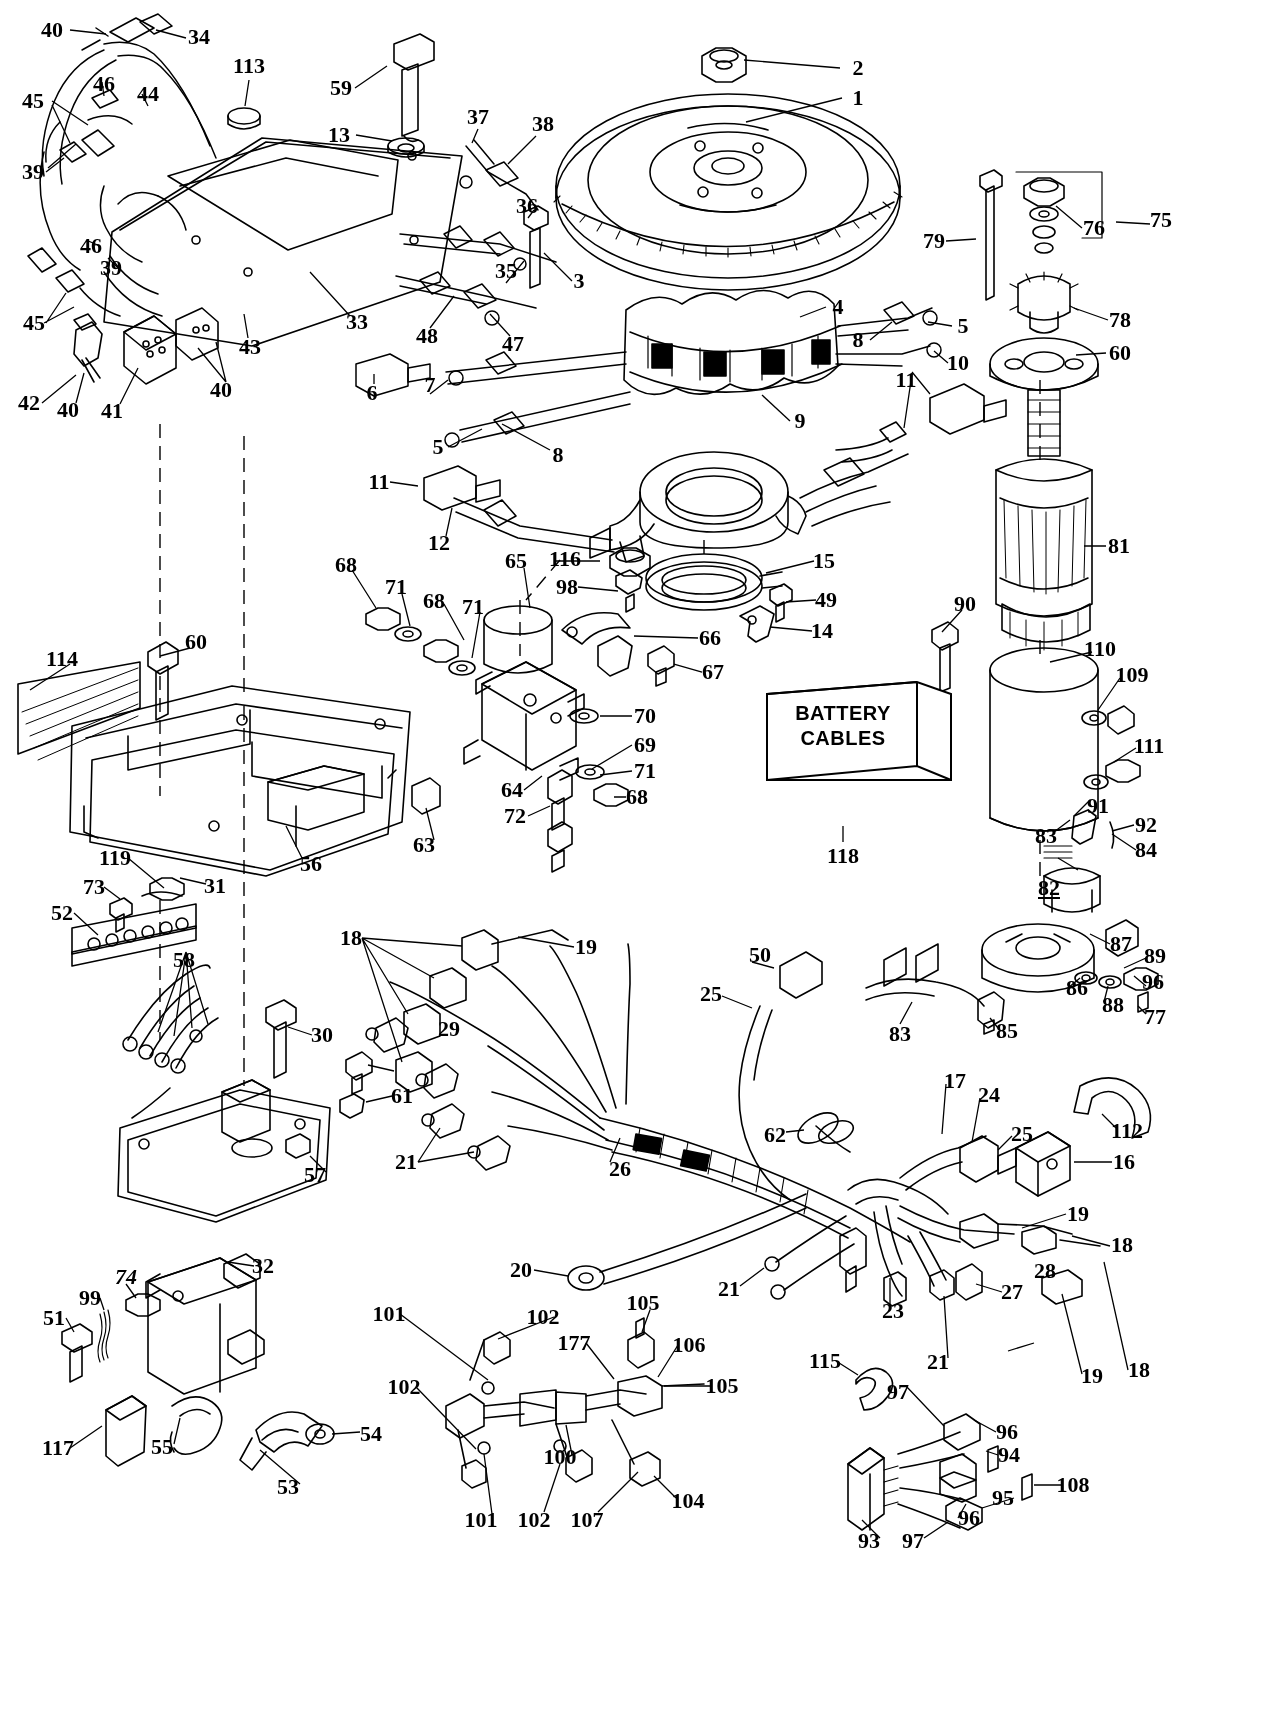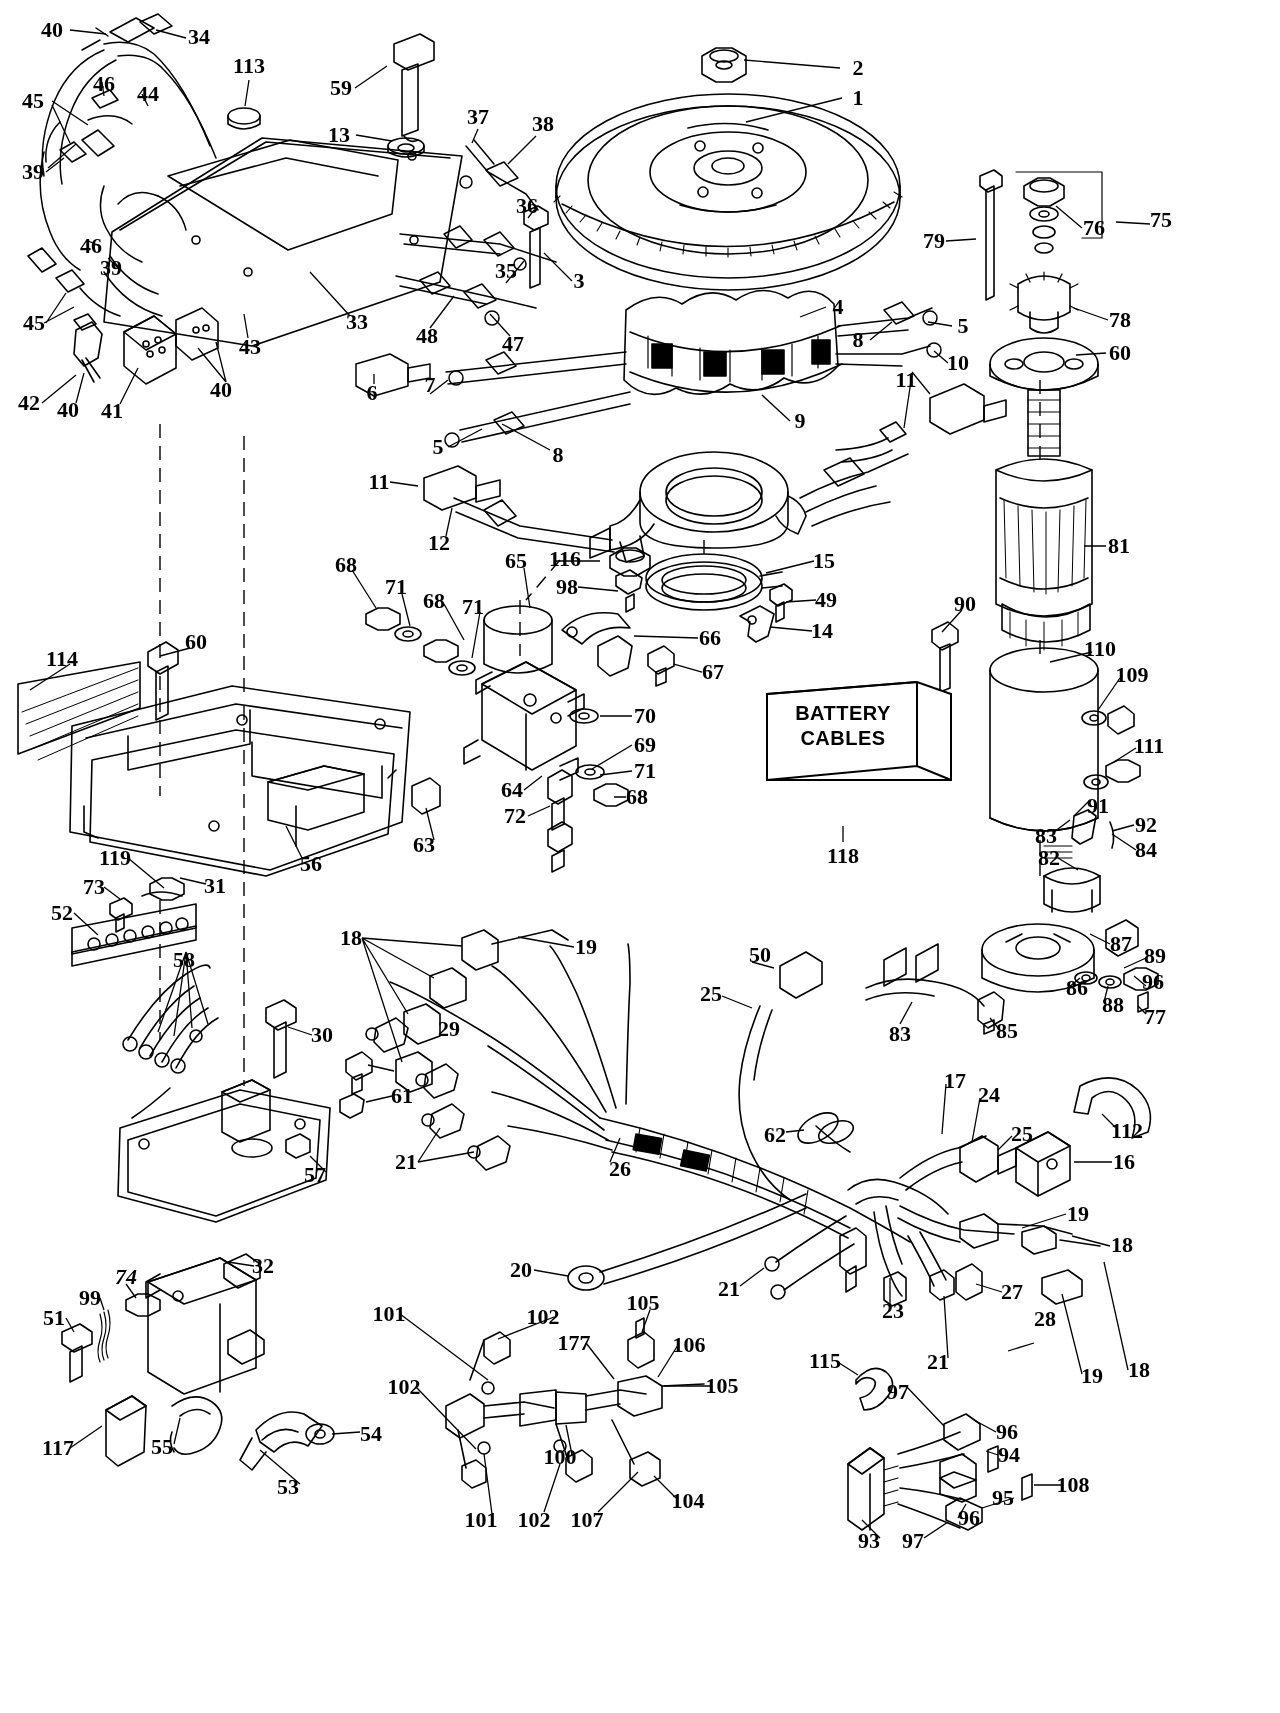--- a/index.html
+++ b/index.html
@@ -673,21 +673,21 @@
   <div class="callout" style="left:1149px;top:746px;  font-size:22px;">111</div>
   <div class="callout" style="left:645px; top:771px;  font-size:22px;">71</div>
   <div class="callout" style="left:512px; top:790px;  font-size:22px;">64</div>
   <div class="callout" style="left:515px; top:816px;  font-size:22px;">72</div>
   <div class="callout" style="left:637px; top:797px;  font-size:22px;">68</div>
   <div class="callout" style="left:1098px;top:806px;  font-size:22px;">91</div>
   <div class="callout" style="left:1146px;top:825px;  font-size:22px;">92</div>
   <div class="callout" style="left:424px; top:845px;  font-size:22px;">63</div>
   <div class="callout" style="left:1046px;top:836px;  font-size:22px;">83</div>
   <div class="callout" style="left:1146px;top:850px;  font-size:22px;">84</div>
-  <div class="callout" style="left:1049px;top:858px;  font-size:22px;">82</div>
+  <div class="callout" style="left:1049px;top:888px;  font-size:22px;text-decoration:underline;">82</div>
   <div class="callout" style="left:843px; top:856px;  font-size:22px;">118</div>
   <div class="callout" style="left:311px; top:864px;  font-size:22px;">56</div>
   <div class="callout" style="left:115px; top:858px;  font-size:22px;">119</div>
   <div class="callout" style="left:94px;  top:887px;  font-size:22px;">73</div>
   <div class="callout" style="left:215px; top:886px;  font-size:22px;">31</div>
   <div class="callout" style="left:1121px;top:944px;  font-size:22px;">87</div>
   <div class="callout" style="left:1155px;top:956px;  font-size:22px;">89</div>
   <div class="callout" style="left:62px;  top:913px;  font-size:22px;">52</div>
   <div class="callout" style="left:184px; top:960px;  font-size:22px;">58</div>
   <div class="callout" style="left:351px; top:938px;  font-size:22px;">18</div>
@@ -724,21 +724,21 @@
   <div class="callout" style="left:893px; top:1311px; font-size:22px;">23</div>
   <div class="callout" style="left:643px; top:1303px; font-size:22px;">105</div>
   <div class="callout" style="left:389px; top:1314px; font-size:22px;">101</div>
   <div class="callout" style="left:543px; top:1317px; font-size:22px;">102</div>
   <div class="callout" style="left:574px; top:1343px; font-size:22px;">177</div>
   <div class="callout" style="left:689px; top:1345px; font-size:22px;">106</div>
   <div class="callout" style="left:722px; top:1386px; font-size:22px;">105</div>
   <div class="callout" style="left:404px; top:1387px; font-size:22px;">102</div>
   <div class="callout" style="left:825px; top:1361px; font-size:22px;">115</div>
   <div class="callout" style="left:898px; top:1392px; font-size:22px;">97</div>
-  <div class="callout" style="left:1045px;top:1319px; font-size:22px;">28</div>
+  <div class="callout" style="left:1045px;top:1271px; font-size:22px;">28</div>
   <div class="callout" style="left:938px; top:1362px; font-size:22px;">21</div>
   <div class="callout" style="left:1092px;top:1376px; font-size:22px;">19</div>
   <div class="callout" style="left:1139px;top:1370px; font-size:22px;">18</div>
   <div class="callout" style="left:1007px;top:1432px; font-size:22px;">96</div>
   <div class="callout" style="left:1009px;top:1455px; font-size:22px;">94</div>
   <div class="callout" style="left:58px;  top:1448px; font-size:22px;">117</div>
   <div class="callout" style="left:162px; top:1447px; font-size:22px;">55</div>
   <div class="callout" style="left:371px; top:1434px; font-size:22px;">54</div>
   <div class="callout" style="left:560px; top:1457px; font-size:22px;">100</div>
   <div class="callout" style="left:688px; top:1501px; font-size:22px;">104</div>

